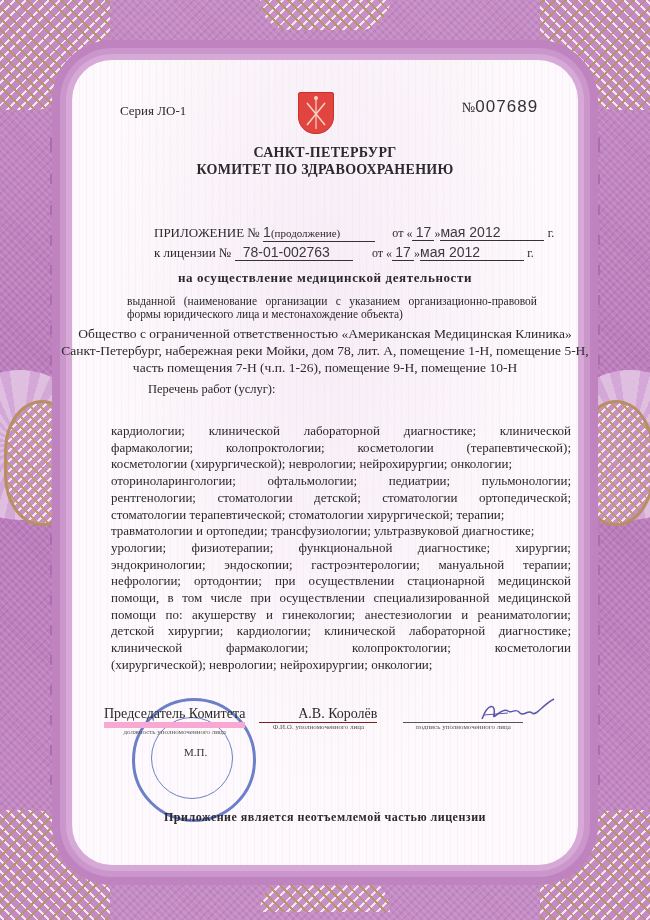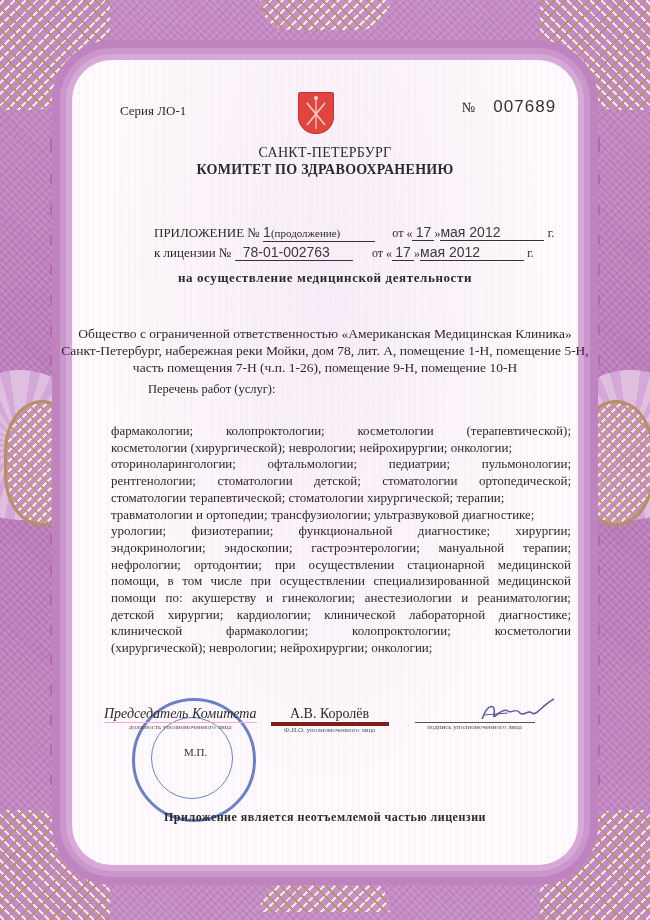--- a/index.html
+++ b/index.html
@@ -56,22 +56,22 @@
       repeating-linear-gradient(-45deg,#f3e4f2 0 2px,transparent 2px 8px),
       #c98fcb;}
 
   
   .content{position:absolute;left:0;top:0;width:650px;height:920px;}
   .abs{position:absolute;}
   .series{left:120px;top:103px;font-size:13px;}
   .emblem{left:298px;top:92px;width:34px;height:40px;background:#e2453f;border-radius:2px 2px 17px 17px;border:1px solid #c7322d;}
   .emblem svg{display:block;}
   .num-wrap{left:462px;top:97px;font-size:14px;}
-  .num-wrap .num{font-family:"Liberation Sans","DejaVu Sans",sans-serif;font-size:17px;letter-spacing:1px;margin-left:18px;color:#333;}
-  .city{left:0;width:650px;top:145px;text-align:center;font-weight:normal;font-size:14px;letter-spacing:0.3px;}
+  .num-wrap .num{font-family:"Liberation Sans","DejaVu Sans",sans-serif;font-size:17px;letter-spacing:1px;margin-left:0;color:#333;}
+  .city{left:0;width:650px;top:145px;text-align:center;font-weight:bold;font-size:14px;letter-spacing:0.3px;}
   .committee{left:0;width:650px;top:162px;text-align:center;font-weight:bold;font-size:14px;letter-spacing:0.3px;}
   .row{font-size:13px;white-space:nowrap;margin-left:36px;}
   .hand{font-family:"Liberation Sans","DejaVu Sans",sans-serif;font-size:14px;color:#3a3a3a;}
   .uline{display:inline-block;border-bottom:1px solid #333;}
   .row1{left:118px;top:224px;}
   .row2{left:118px;top:244px;}
   .purpose{left:0;width:650px;top:270px;text-align:center;font-weight:bold;font-size:13px;letter-spacing:0.6px;}
   .issued{left:127px;top:295px;width:410px;font-size:11.5px;line-height:13px;text-align:justify;}
   .org{left:0;width:650px;top:325px;text-align:center;font-size:13.5px;line-height:17px;}
   .works-label{left:148px;top:382px;font-size:12.5px;}
@@ -138,30 +138,32 @@
   </div>
 
   <div class="abs row row2">
     <span>к лицензии №</span>
     <span class="uline hand" style="width:110px;padding-left:8px;">78-01-002763</span>
     <span style="margin-left:16px;font-size:12px;">от «</span><span class="uline hand" style="width:22px;text-align:center;">17</span><span style="font-size:12px;">»</span><span class="uline hand" style="width:104px;">мая 2012</span>
     <span style="font-size:12px;">г.</span>
   </div>
 
   <div class="abs purpose">на осуществление медицинской деятельности</div>
+  <div class="abs issued">выданной (наименование организации с указанием организационно-правовой формы юридического лица и местонахождение объекта)</div>
 
   <div class="abs org">
     <div>Общество с ограниченной ответственностью «Американская Медицинская Клиника»</div>
     <div>Санкт-Петербург, набережная реки Мойки, дом 78, лит. А, помещение 1-Н, помещение 5-Н,</div>
     <div>часть помещения 7-Н (ч.п. 1-26), помещение 9-Н, помещение 10-Н</div>
   </div>
 
   <div class="abs works-label">Перечень работ (услуг):</div>
 
   <div class="abs works">
+    <p>кардиологии; клинической лабораторной диагностике; клинической</p>
     <p>фармакологии; колопроктологии; косметологии (терапевтической);</p>
     <p class="last">косметологии (хирургической); неврологии; нейрохирургии; онкологии;</p>
     <p>оториноларингологии; офтальмологии; педиатрии; пульмонологии;</p>
     <p>рентгенологии; стоматологии детской; стоматологии ортопедической;</p>
     <p class="last">стоматологии терапевтической; стоматологии хирургической; терапии;</p>
     <p class="last">травматологии и ортопедии; трансфузиологии; ультразвуковой диагностике;</p>
     <p>урологии; физиотерапии; функциональной диагностике; хирургии;</p>
     <p>эндокринологии; эндоскопии; гастроэнтерологии; мануальной терапии;</p>
     <p>нефрологии; ортодонтии; при осуществлении стационарной медицинской</p>
     <p>помощи, в том числе при осуществлении специализированной медицинской</p>
@@ -169,25 +171,25 @@
     <p>детской хирургии; кардиологии; клинической лабораторной диагностике;</p>
     <p>клинической фармакологии; колопроктологии; косметологии</p>
     <p class="last">(хирургической); неврологии; нейрохирургии; онкологии;</p>
   </div>
 
   <div class="abs stamp"></div>
   <div class="abs stamp-mp">М.П.</div>
 
   <div class="abs sig-row" style="display:flex;gap:14px;align-items:flex-start;">
     <div style="text-align:center;">
-      <div style="border-bottom:1px solid #f9a8d4;font-style:italic;">Председатель Комитета</div>
+      <div style="border-bottom:6px solid #f9a8d4;">Председатель Комитета</div>
       <div class="sig-sub">должность уполномоченного лица</div>
     </div>
     <div style="text-align:center;width:118px;">
-      <div style="border-bottom:4px solid #7f1d1d;">А.В. Королёв</div>
+      <div style="border-bottom:1px solid #7f1d1d;text-align:right;">А.В. Королёв</div>
       <div class="sig-sub">Ф.И.О. уполномоченного лица</div>
     </div>
     <div style="text-align:center;width:120px;margin-left:12px;">
       <div style="border-bottom:1px solid #555;height:16px;"></div>
       <div class="sig-sub">подпись уполномоченного лица</div>
     </div>
   </div>
 
   <div class="abs signature">
     <svg width="80" height="30" viewBox="0 0 80 30">

